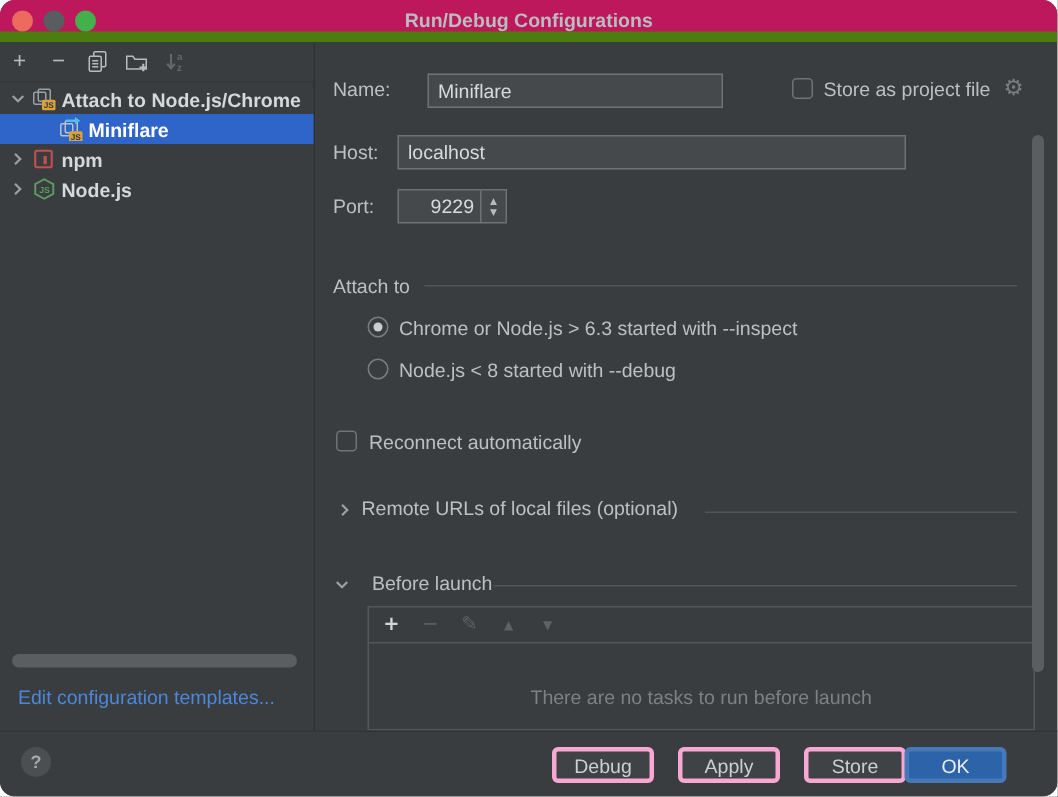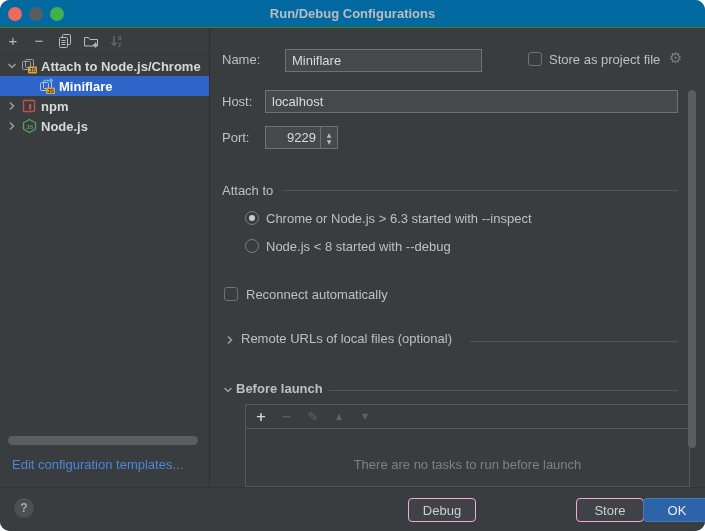--- a/index.html
+++ b/index.html
@@ -5,21 +5,21 @@
   * { box-sizing: border-box; margin: 0; padding: 0; }
   html,body { background: #ffffff; }
   body { font-family: "Liberation Sans", sans-serif; }
   #window {
     position: relative; width: 705px; height: 531px;
     background: #3a3d3f; border-radius: 10px; overflow: hidden;
     color: #bcc0c3; font-size: 13px;
   }
   
   .titlebar { position: absolute; left:0; top:0; width:705px; height:28px;
-    background:#0369a1; border-bottom:1px solid #4d7c0f; }
+    background:#be185d; border-bottom:7px solid #4d7c0f; }
   .traffic { position:absolute; top:7px; width:14px; height:14px; border-radius:50%; }
   .t-red   { left:8px;  background:#ec6a5e; }
   .t-gray  { left:29px; background:#595d5f; }
   .t-green { left:50px; background:#43b14b; }
   .win-title { position:absolute; left:0; right:0; top:6px; text-align:center;
     font-weight:bold; color:#b9bdc0; }
   
   .sidebar { position:absolute; left:0; top:28px; width:210px; height:459px;
     background:#3a3d3f; border-right:1px solid #2e3133; }
   .side-toolbar { height:27px; display:flex; align-items:center; padding-left:5px;
@@ -66,22 +66,22 @@
   .bl-empty { position:absolute; left:0; right:0; top:52px; text-align:center; color:#7d8184; }
   .vscroll { position:absolute; left:688px; top:90px; width:8px; height:358px;
     border-radius:4px; background:#5b5e60; }
   
   .footer { position:absolute; left:0; top:487px; width:705px; height:44px;
     border-top:1px solid #323537; background:#3a3d3f; }
   .help-btn { position:absolute; left:14px; top:10px; width:20px; height:20px;
     border-radius:50%; background:#4b4f51; color:#a6aaad; display:flex;
     align-items:center; justify-content:center; font-weight:bold; font-size:12px; }
   .btn { position:absolute; top:10px; width:68px; height:24px; border-radius:4px;
-    background:#3f4345; border:1px solid #f9a8d4; color:#ccd0d2; font-size:13px;
-    display:flex; align-items:center; justify-content:center; cursor:pointer;margin-left:40px; }
+    background:#3f4345; border:3px solid #f9a8d4; color:#ccd0d2; font-size:13px;
+    display:flex; align-items:center; justify-content:center; cursor:pointer; }
   .btn.primary { background:#2d63a8; border-color:#4679b8; color:#eaedef; }
   .exp-chev { display:inline-flex; }
   svg text { font-family:"Liberation Sans",sans-serif; }
 </style>
 </head>
 <body>
 
 <div id="window">
 
   <div class="titlebar">
@@ -189,21 +189,21 @@
   </div>
 
   <div class="abs lbl" style="left:222px; top:52px;">Name:</div>
   <input class="abs field" style="left: 285px; top: 49px; width: 197px; height: 23px;" value="Miniflare">
 
   <div class="abs cbox" style="left:528px; top:52px;"></div>
   <div class="abs lbl" style="left:549px; top:52px;">Store as project file</div>
   <div class="abs gear" style="left:669px; top:49px;">⚙</div>
 
   <div class="abs lbl" style="left:222px; top:94px;">Host:</div>
-  <input class="abs field" style="left: 265px; top: 90px; width: 413px; height: 23px;" value="localhost">
+  <input class="abs field" style="left: 265px; top: 90px; width: 339px; height: 23px;" value="localhost">
 
   <div class="abs lbl" style="left:222px; top:130px;">Port:</div>
   <div class="abs field" style="left:265px; top:126px; width:73px; height:23px; padding:0;">
     <input style="position: absolute; left: 0px; top: 0px; width: 55px; height: 21px; background: transparent; border: none; outline: none; color: rgb(216, 219, 221); text-align: right; padding-right: 5px; font-size: 13px; font-family: &quot;Liberation Sans&quot;, sans-serif;" value="9229">
     <div class="stepper">
       <span>▲</span>
       <span>▼</span>
     </div>
   </div>
 
@@ -227,36 +227,37 @@
       </svg>
   </div>
   <div class="abs lbl" style="left:241px; top:331px;">Remote URLs of local files (optional)</div>
   <div class="abs sep-line" style="left:470px; top:341px; width:208px;"></div>
 
   <div class="abs exp-chev" style="left:223px; top:385px;">
     <svg width="10" height="10" viewBox="0 0 10 10">
         <polyline points="1.5,3 5,6.5 8.5,3" fill="none" stroke="#9b9fa2" stroke-width="1.5"></polyline>
       </svg>
   </div>
-  <div class="abs lbl" style="left:236px; top:381px;font-weight:bold;">Before launch</div>
+  <div class="abs lbl" style="left:248px; top:381px;">Before launch</div>
   <div class="abs sep-line" style="left:329px; top:390px; width:349px;"></div>
 
   <div class="bl-panel">
     <div class="bl-toolbar">
       <span class="bl-ico enabled">+</span>
       <span class="bl-ico">−</span>
       <span class="bl-ico">✎</span>
       <span class="bl-ico tri">▲</span>
       <span class="bl-ico tri">▼</span>
     </div>
     <div class="bl-empty">There are no tasks to run before launch</div>
   </div>
 
   <div class="vscroll"></div>
 
   <div class="footer">
     <div class="help-btn">?</div>
     <div class="btn" style="left:368px;">Debug</div>
+    <div class="btn" style="left:452px;">Apply</div>
     <div class="btn" style="left:536px;">Store</div>
     <div class="btn primary" style="left:603px;">OK</div>
   </div>
 
 </div>
 
 </body></html>

